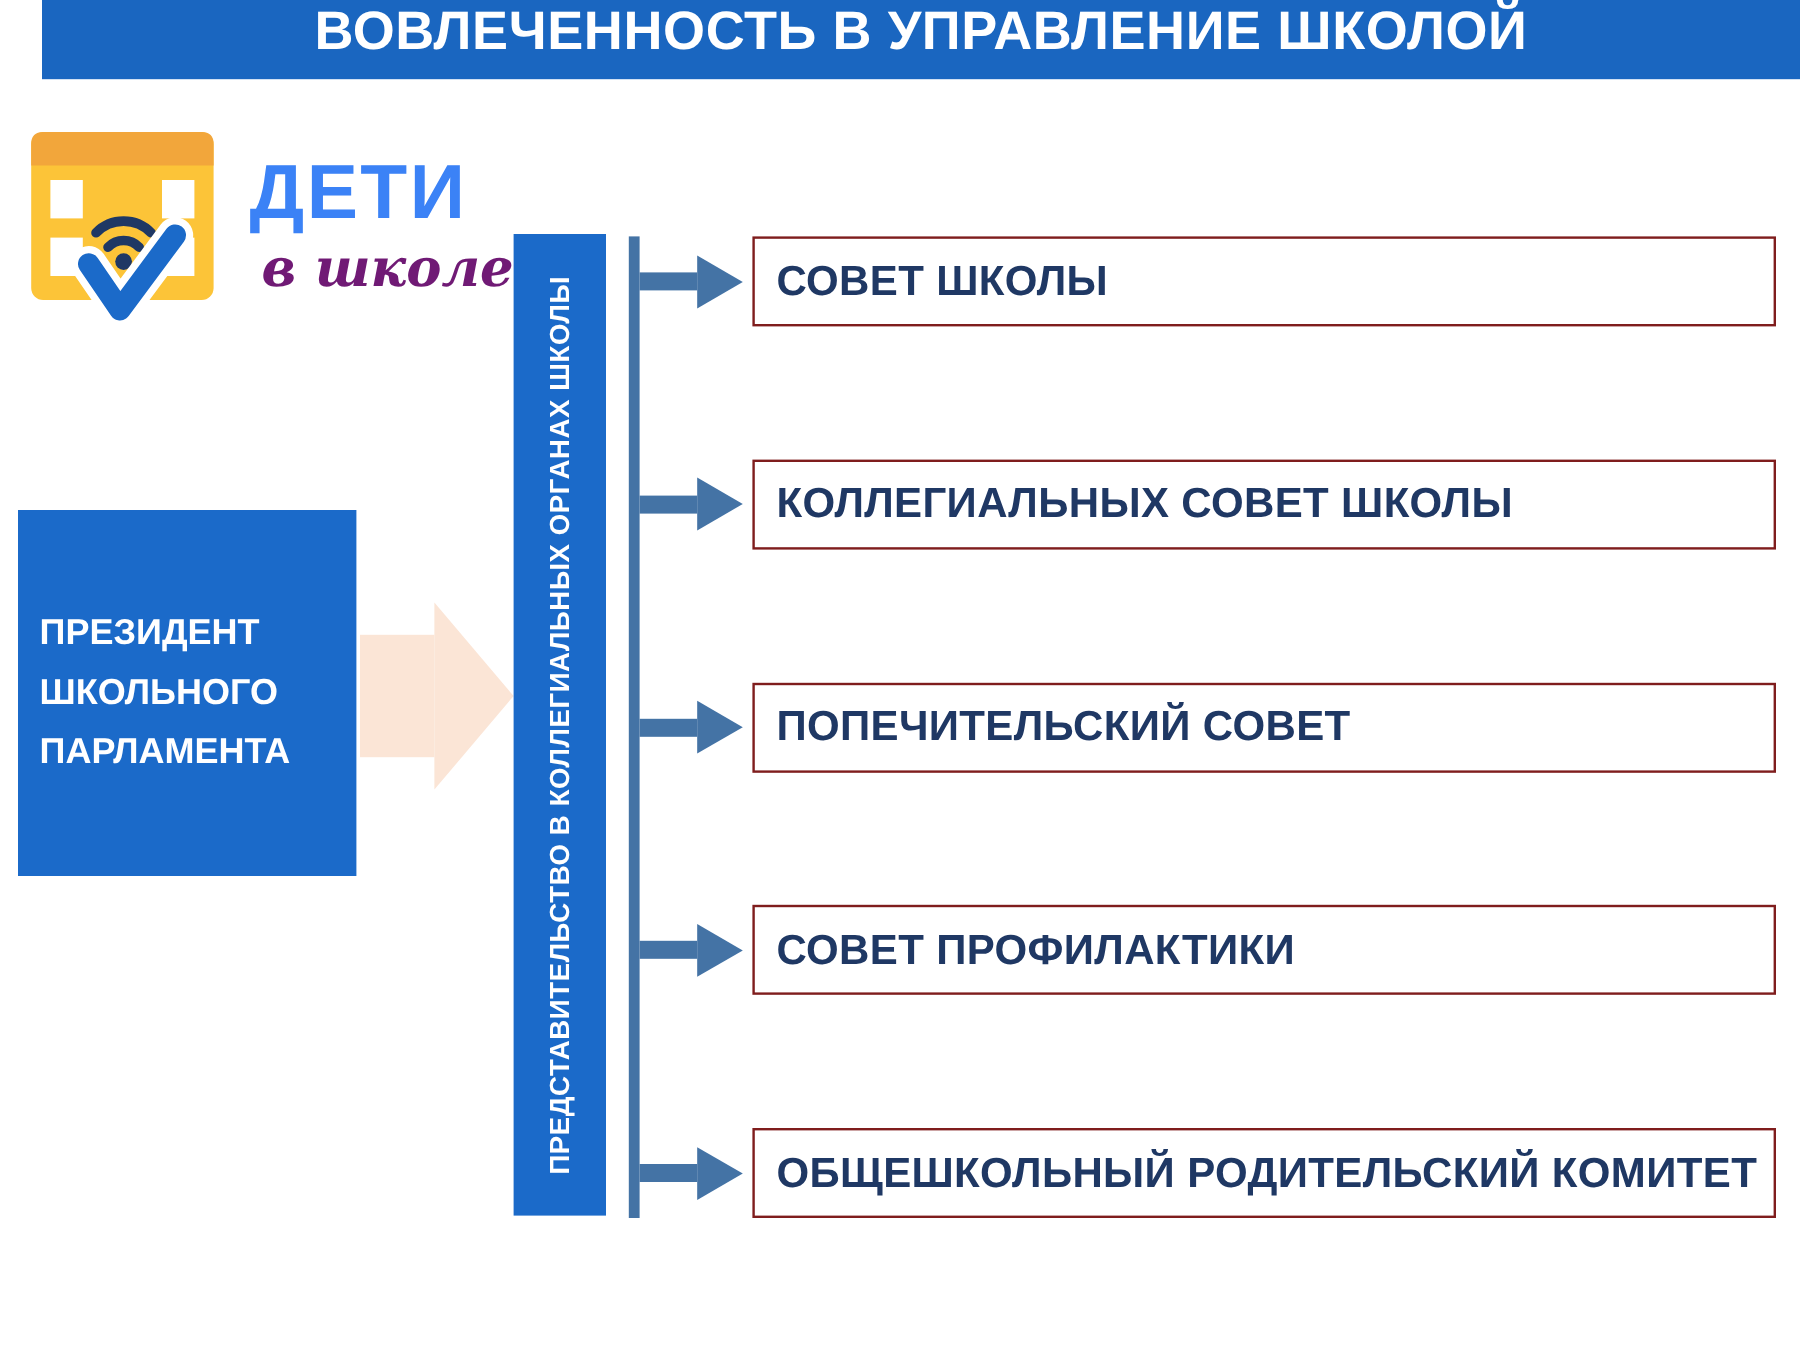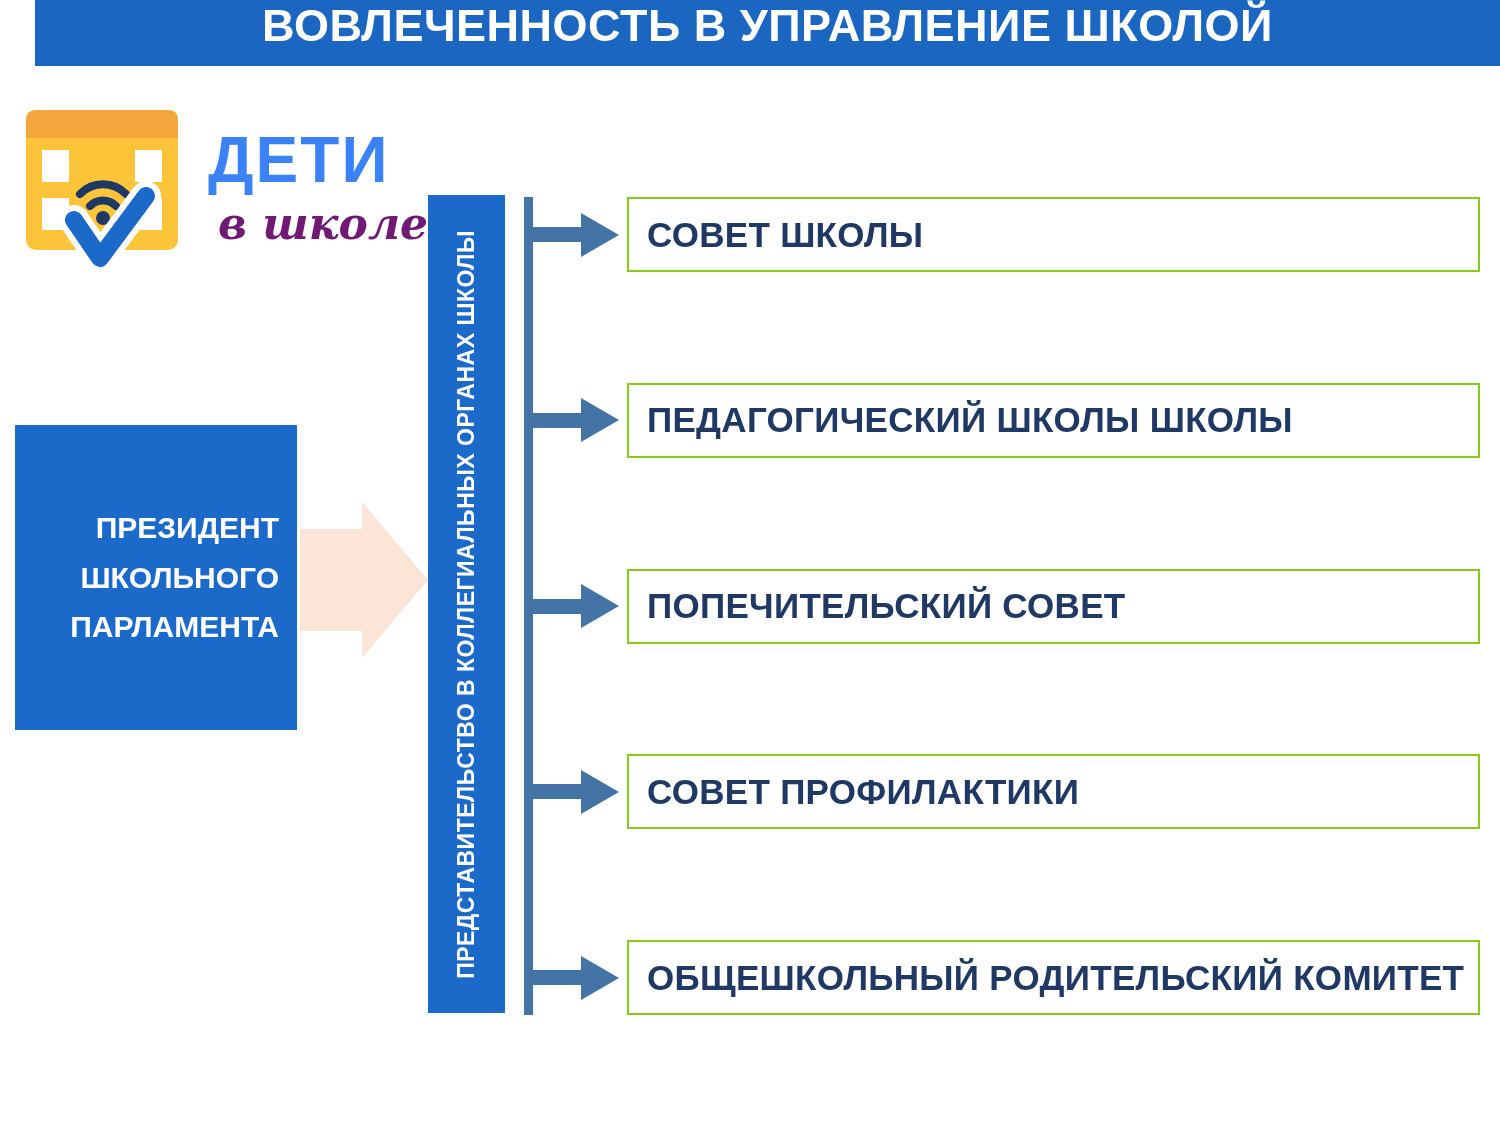--- a/index.html
+++ b/index.html
@@ -46,21 +46,21 @@
     margin-left: 10px; margin-top: 6px;
   }
 
   
   .president-box {
     position: absolute;
     left: 15px; top: 425px;
     width: 282px; height: 305px;
     background: #1B6AC9;
     display: flex; align-items: center; justify-content: center;
-    text-align: right;
+    text-align: left;
   }
   .president-box .label {
     color: #ffffff; font-weight: bold;
     font-size: 30px; line-height: 1.65;
     padding: 0 18px;
   }
 
   
   .flow-arrow {
     position: absolute;
@@ -126,21 +126,21 @@
     width: 0; height: 0;
     border-top: 22px solid transparent;
     border-bottom: 22px solid transparent;
     border-left: 38px solid #4473A5;
   }
   .body-box {
     flex: 1 1 auto;
     height: 75px;
     margin-left: 8px;
     background: #ffffff;
-    border: 2px solid #84cc16;
+    border: 2px solid #7f1d1d;
     display: flex; align-items: center;
     padding-left: 18px;
   }
   .body-box .label {
     color: #1F3864; font-weight: bold;
     font-size: 35px; letter-spacing: 0.3px;
     white-space: nowrap;
   }
 </style>
 </head>
@@ -206,21 +206,21 @@
         <div class="label">СОВЕТ ШКОЛЫ</div>
       </div>
     </div>
 
     <div class="body-row">
       <div class="branch-arrow">
         <div class="shaft"></div>
         <div class="head"></div>
       </div>
       <div class="body-box">
-        <div class="label">ПЕДАГОГИЧЕСКИЙ ШКОЛЫ ШКОЛЫ</div>
+        <div class="label">КОЛЛЕГИАЛЬНЫХ СОВЕТ ШКОЛЫ</div>
       </div>
     </div>
 
     <div class="body-row">
       <div class="branch-arrow">
         <div class="shaft"></div>
         <div class="head"></div>
       </div>
       <div class="body-box">
         <div class="label">ПОПЕЧИТЕЛЬСКИЙ СОВЕТ</div>

